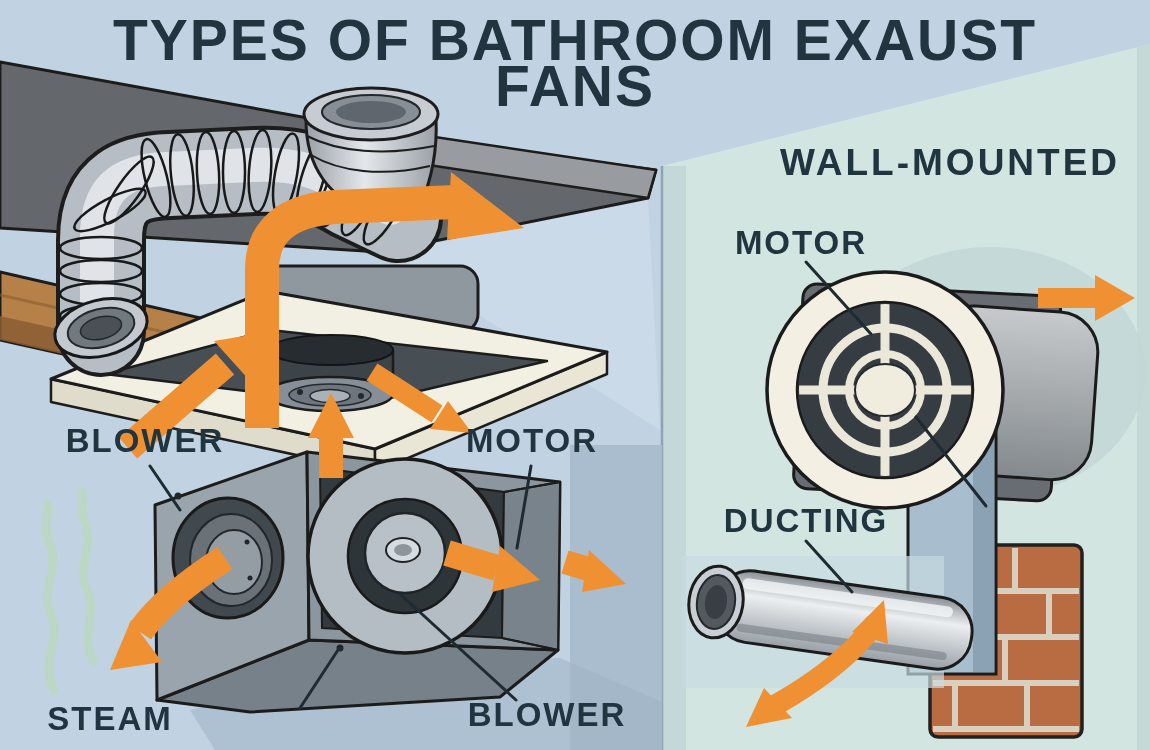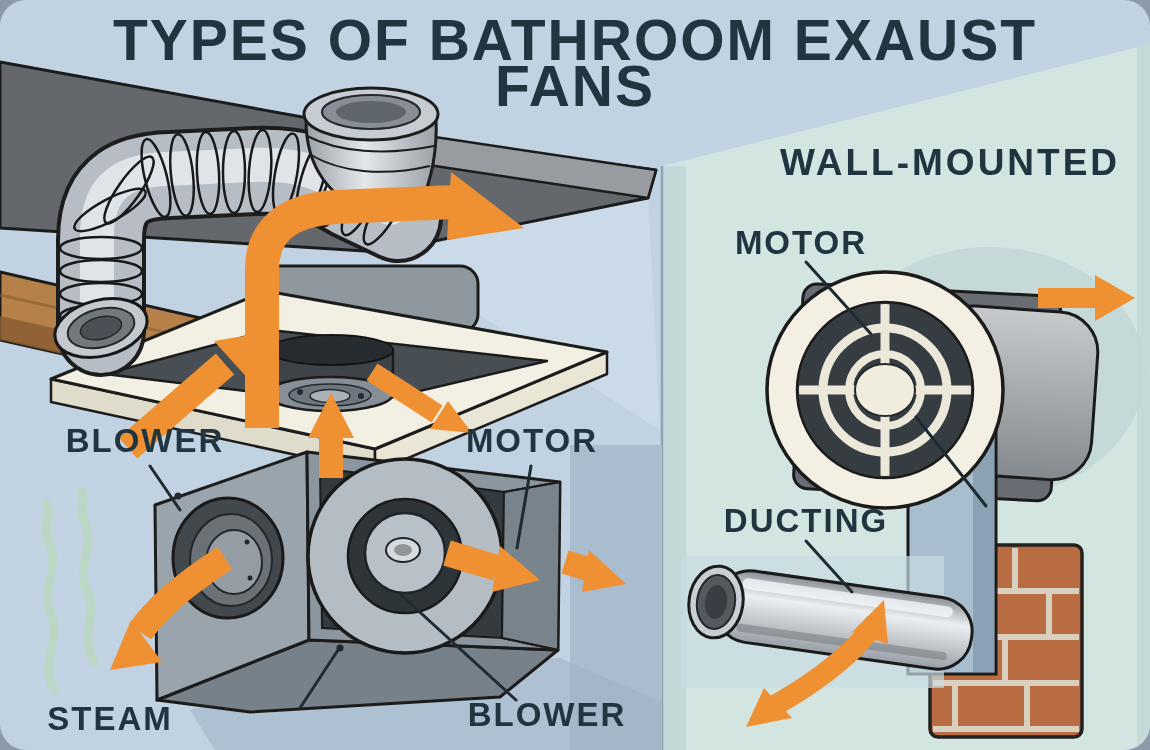--- a/index.html
+++ b/index.html
@@ -1,19 +1,18 @@
 <!DOCTYPE html>
 <html><head>
 <meta charset="utf-8">
 <style>
   html,body{margin:0;padding:0;background:#8a9aa8;}
   .canvas{
     position:relative;width:1150px;height:750px;overflow:hidden;
     font-family:"Liberation Sans","DejaVu Sans",sans-serif;
-    border-radius:26px;
   }
   .canvas svg{display:block;width:1150px;height:750px;}
   text{font-family:"Liberation Sans","DejaVu Sans",sans-serif;font-weight:bold;}
   .title-text{font-size:57px;letter-spacing:2px;}
   .label-text{font-size:33px;letter-spacing:2px;}
   .heading-text{font-size:37px;letter-spacing:3px;}
   .leader{stroke:#1e2b33;stroke-width:3;stroke-linecap:round;fill:none;}
   .outline{stroke:#1c1c1c;stroke-linejoin:round;}
 </style>
 </head>

